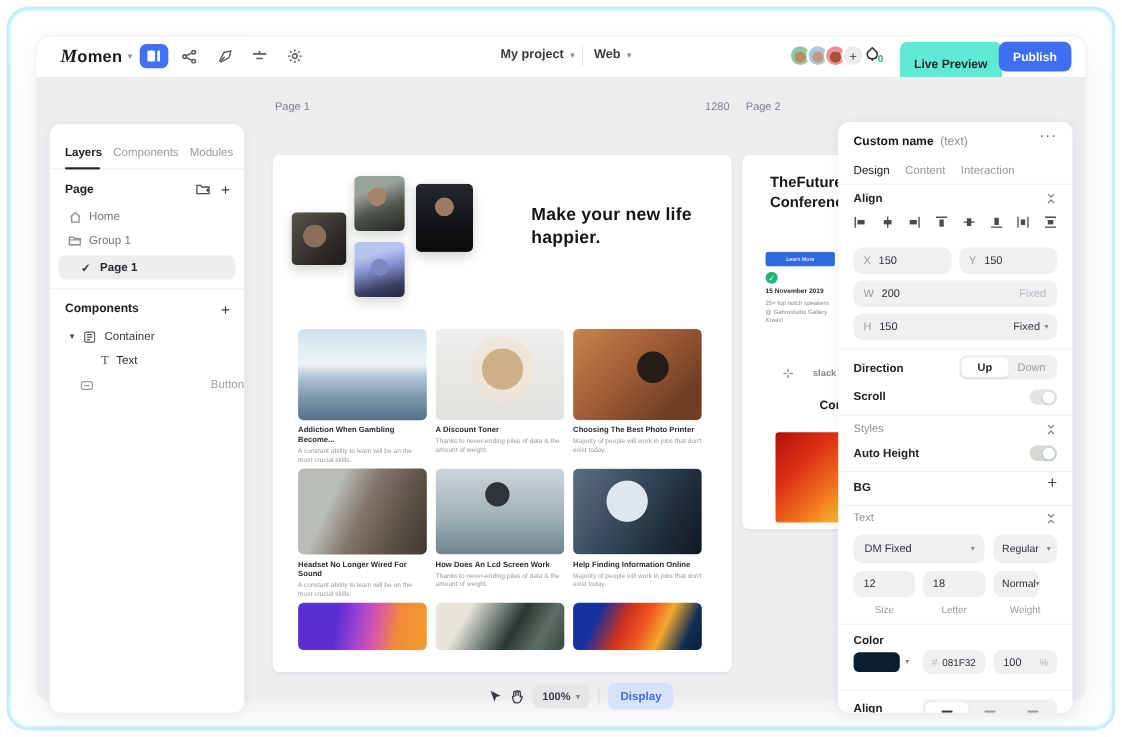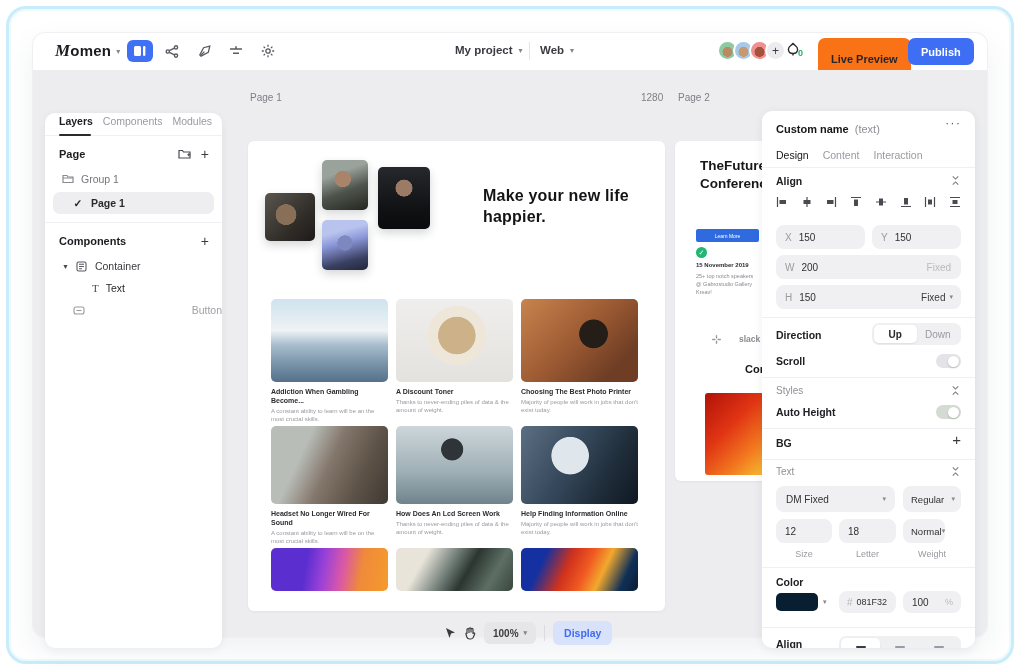--- a/index.html
+++ b/index.html
@@ -12,26 +12,26 @@
 
   
   .toolbar { position:absolute; left:0; top:0; width:954px; height:37px; display:flex; align-items:center; }
   .logo { display:inline-block; font-size:15px; font-weight:700; color:#1c1c20; letter-spacing:.2px; }
   .logo::first-letter { font-style:italic; font-family:"Liberation Serif", serif; font-size:17px; }
   .chev { color:#85858c; font-size:8px; }
   .tool-ic { width:26px; height:22px; display:flex; align-items:center; justify-content:center; color:#5a5a61; }
   .tool-ic.active { background:#4070f4; border-radius:6px; }
   .menu-label { font-size:11.5px; color:#3a3a40; font-weight:600; }
   .avatar { width:21px; height:21px; border-radius:50%; border:2px solid #fff; }
-  .btn-light { background:#f97316; border:none; border-radius:7px; height:42px; padding:0 13px; font-size:11px; font-weight:600; color:#26262b; font-family:"Liberation Sans",sans-serif; }
+  .btn-light { background:#5eead4; border:none; border-radius:7px; height:42px; padding:0 13px; font-size:11px; font-weight:600; color:#26262b; font-family:"Liberation Sans",sans-serif; }
   .btn-primary { background:#3d6ef4; border:none; border-radius:7px; height:27px; padding:0 13px; font-size:11px; font-weight:600; color:#fff; font-family:"Liberation Sans",sans-serif; }
 
   
   .sidebar { position:absolute; left:12px; top:43px; width:177px; height:535px; background:#fff; border-radius:10px; box-shadow:0 2px 8px rgba(30,40,60,.06); font-size:10.5px; overflow:hidden; }
-  .sb-tabs { display:flex; align-items:center; gap:10px; padding:2px 13px 8px 14px; border-bottom:1px solid #f0f0f2; }
+  .sb-tabs { display:flex; align-items:center; gap:10px; padding:20px 13px 8px 14px; border-bottom:1px solid #f0f0f2; }
   .sb-tab { color:#9a9aa0; }
   .sb-tab.on { color:#1d1d21; font-weight:700; position:relative; }
   .sb-tab.on::after { content:""; position:absolute; left:0; right:2px; bottom:-9px; height:2px; background:#2a2a2e; border-radius:2px; }
   .sb-head { display:flex; align-items:center; padding:10px 13px 6px 14px; font-weight:700; color:#1d1d21; font-size:11px; }
   .sb-row { display:flex; align-items:center; gap:7px; height:22px; padding-left:17px; color:#75757c; }
   .sb-row.sel { background:#eeeef1; border-radius:7px; margin:2px 8px; padding-left:19px; color:#2a2a2e; font-weight:600; }
   .sb-ic { width:12px; display:flex; justify-content:center; color:#8a8a90; }
   .sb-sec-div { height:1px; background:#f0f0f2; margin:8px 0 0 0; }
 
   
@@ -190,20 +190,28 @@
           <span>Page</span>
           <svg class="ic" width="13" height="12" viewBox="0 0 13 12" fill="none" stroke="#4a4a50" stroke-width="1.2" style="margin-left:auto;">
             <path d="M1 2.5h3.5l1 1.5H12v6H1z"></path>
               <path d="M9.3 6.8h3M10.8 5.3v3" stroke-width="1.1"></path>
           </svg>
           <span class="plus" style="margin-left:10px; font-size:14px;">+</span>
         </div>
 
         <div class="sb-row">
           <span class="sb-ic">
+            <svg class="ic" width="11" height="11" viewBox="0 0 11 11" fill="none" stroke="#8a8a90" stroke-width="1.2">
+                <path d="M1.2 5 5.5 1.2 9.8 5M2.2 4.6V10h6.6V4.6"></path>
+              </svg>
+          </span>
+          <span>Home</span>
+        </div>
+        <div class="sb-row">
+          <span class="sb-ic">
             <svg class="ic" width="12" height="10" viewBox="0 0 12 10" fill="none" stroke="#8a8a90" stroke-width="1.2">
                 <path d="M1 1.5h4l1 1.5h5v5.5H1z"></path>
                 <path d="M1 4h10"></path>
               </svg>
           </span>
           <span>Group 1</span>
         </div>
         <div class="sb-row sel">
           <span class="sb-ic" style="color:#2a2a2e;">✓</span>
           <span>Page 1</span>

